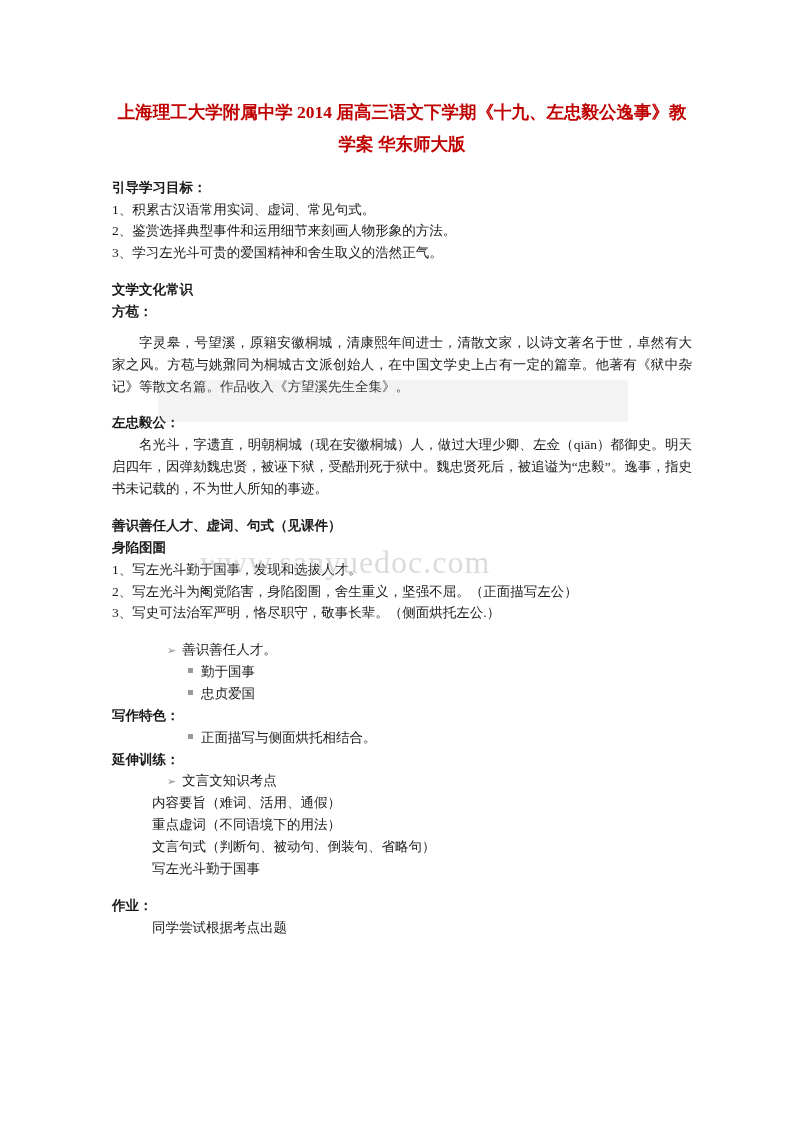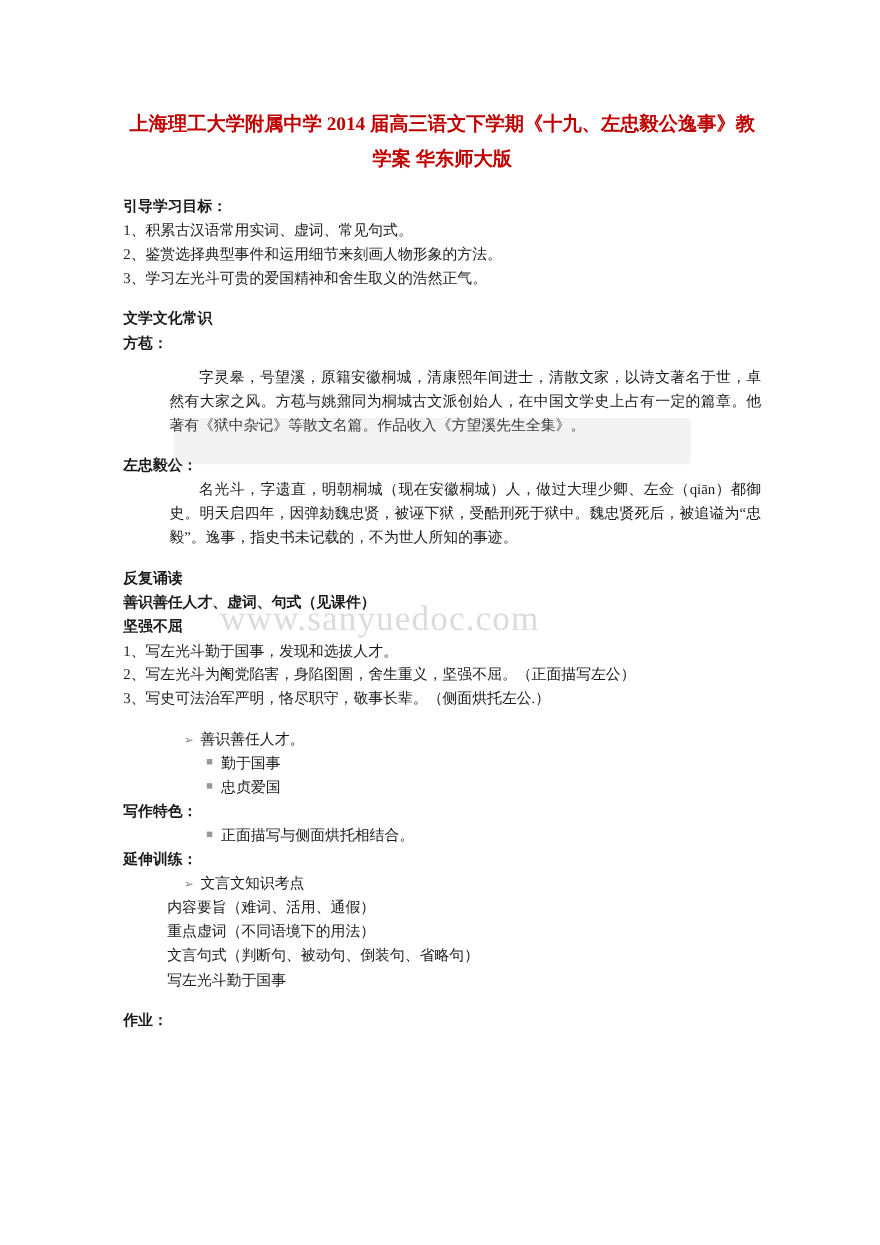--- a/index.html
+++ b/index.html
@@ -36,21 +36,21 @@
     line-height: 1.62;
     color: #1a1a1a;
     margin: 0;
     text-align: justify;
   }
   .bold {
     font-weight: bold;
   }
   .gap-s { height: 9px; }
   .gap-m { height: 15px; }
-  .indent-1 { text-indent: 27px; margin-left: 42px; }
+  .indent-1 { text-indent: 27px; }
   .indent-2 { padding-left: 55px; }
   .indent-3 { padding-left: 76px; }
   .indent-5 { padding-left: 40px; }
   
   .watermark {
     position: absolute;
     left: 0;
     top: 0;
     width: 800px;
     height: 1132px;
@@ -112,23 +112,22 @@
     <div class="gap-s"></div>
     <p class="para indent-1">字灵皋，号望溪，原籍安徽桐城，清康熙年间进士，清散文家，以诗文著名于世，卓然有大家之风。方苞与姚鼐同为桐城古文派创始人，在中国文学史上占有一定的篇章。他著有《狱中杂记》等散文名篇。作品收入《方望溪先生全集》。</p>
 
     <div class="gap-m"></div>
 
     <p class="para bold">左忠毅公：</p>
     <p class="para indent-1">名光斗，字遗直，明朝桐城（现在安徽桐城）人，做过大理少卿、左佥（qiān）都御史。明天启四年，因弹劾魏忠贤，被诬下狱，受酷刑死于狱中。魏忠贤死后，被追谥为“忠毅”。逸事，指史书未记载的，不为世人所知的事迹。</p>
 
     <div class="gap-m"></div>
 
-    <p class="para bold">反复诵读</p>
     <p class="para bold">善识善任人才、虚词、句式（见课件）</p>
-    <p class="para bold">坚强不屈</p>
+    <p class="para bold">身陷囹圄</p>
     <p class="para">1、写左光斗勤于国事，发现和选拔人才。</p>
     <p class="para">2、写左光斗为阉党陷害，身陷囹圄，舍生重义，坚强不屈。（正面描写左公）</p>
     <p class="para">3、写史可法治军严明，恪尽职守，敬事长辈。（侧面烘托左公.）</p>
 
     <div class="gap-m"></div>
 
     <p class="para indent-2"><span class="bullet-arrow">➢</span><span>善识善任人才。</span></p>
     <p class="para indent-3"><span class="bullet-sq"></span><span>勤于国事</span></p>
     <p class="para indent-3"><span class="bullet-sq"></span><span>忠贞爱国</span></p>
 

